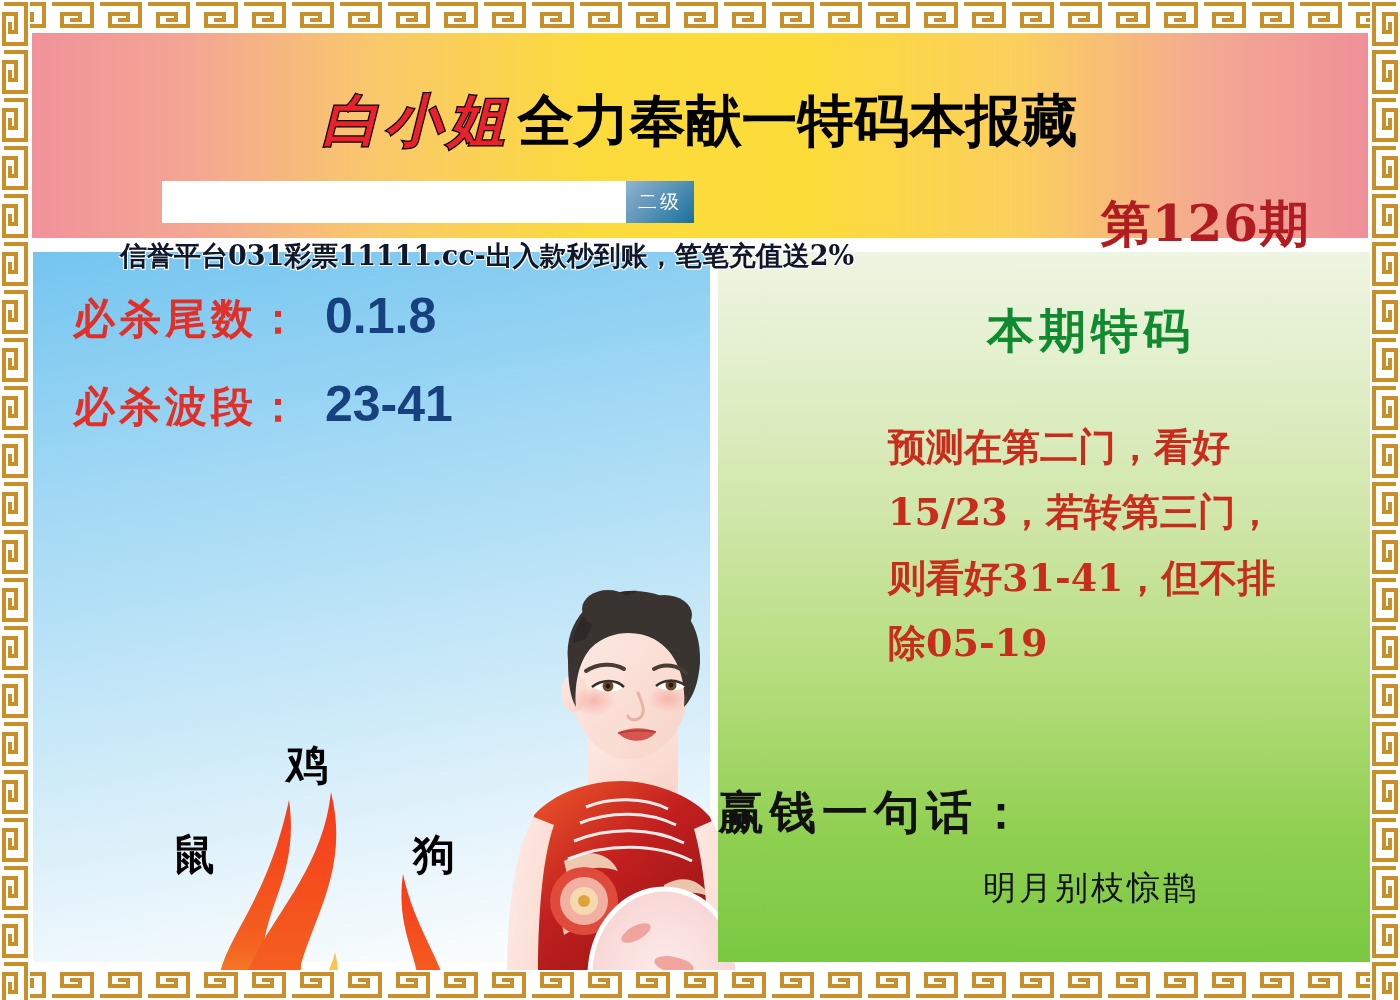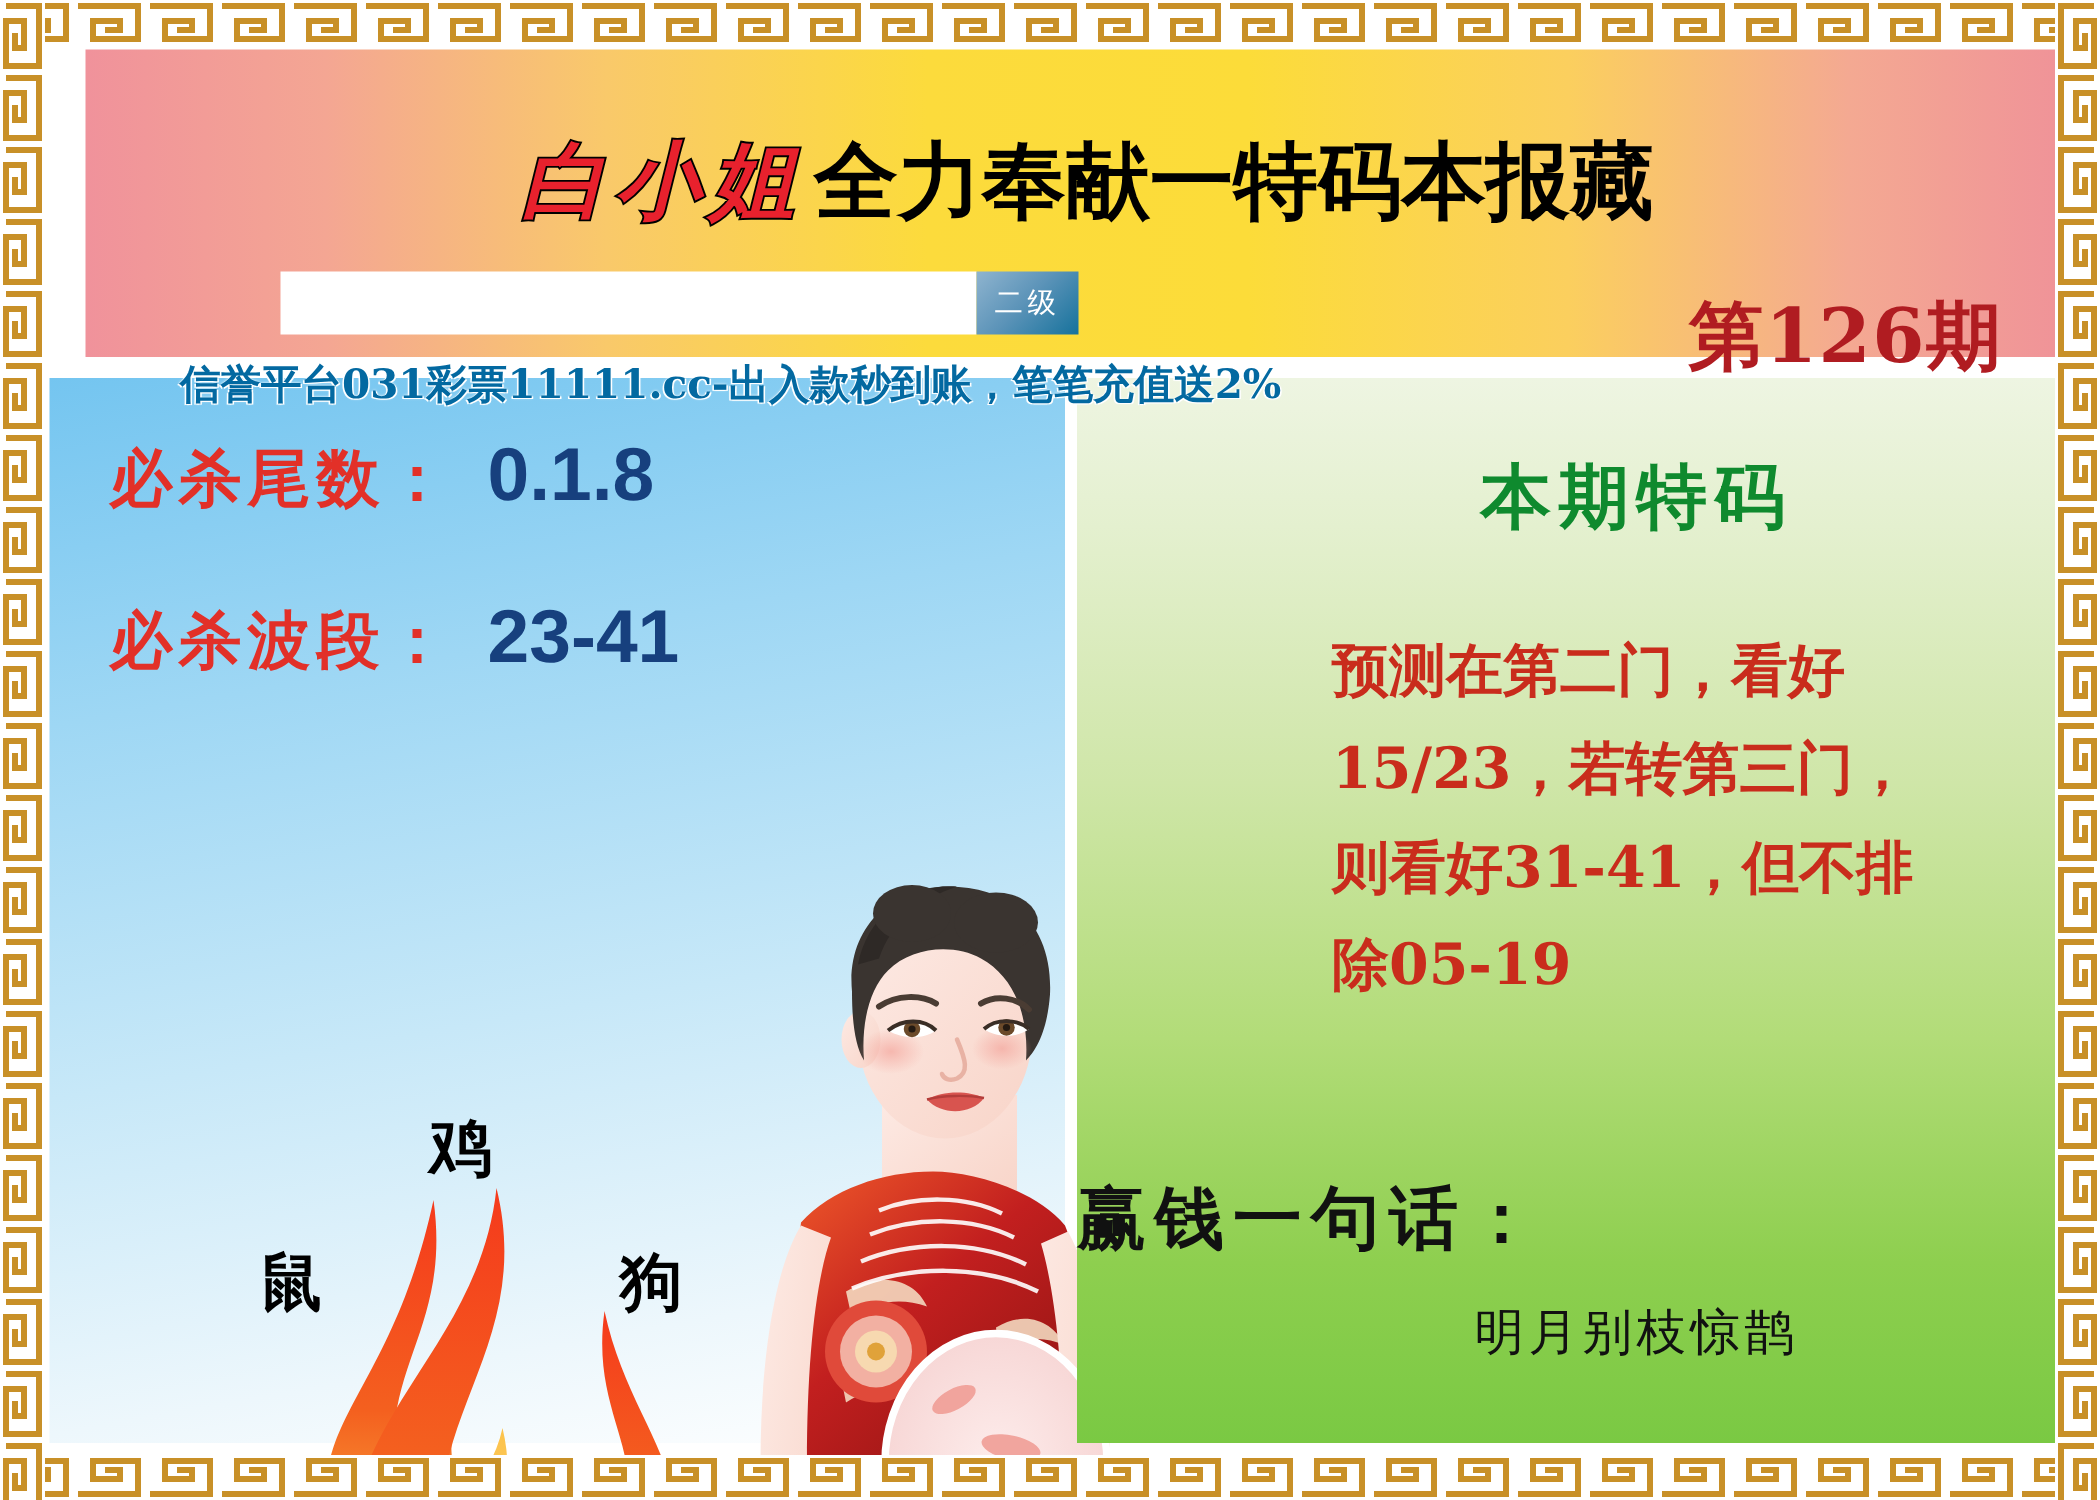--- a/index.html
+++ b/index.html
@@ -19,21 +19,20 @@
 
   
   .header {
     position: absolute; left: 32px; top: 33px;
     width: 1336px; height: 205px;
     background: linear-gradient(90deg,
         #f0929b 0%, #f4a693 12%, #f9c96a 26%,
         #fcdb3c 42%, #fcdc39 58%, #fbcf5e 74%,
         #f4a992 88%, #ef9099 100%);
     z-index: 2;
-    margin-left: 25px;
   }
   .header-title {
     position: absolute; left: 0; top: 60px; width: 100%;
     text-align: center; white-space: nowrap;
     font-size: 56px; font-weight: bold; line-height: 1;
     letter-spacing: 1px;
   }
   .t-red {
     color: #e8212d; font-style: italic;
     font-family: "DejaVu Sans", sans-serif;
@@ -71,38 +70,38 @@
     white-space: nowrap;
   }
 
   
   .promo {
     position: absolute; left: 32px; top: 240px; width: 1336px; height: 36px;
     z-index: 5; white-space: nowrap; overflow: hidden;
   }
   .promo-text {
     position: absolute; left: 88px; top: -2px;
-    font-size: 27px; font-weight: bold; color: #0369a1;
+    font-size: 27px; font-weight: bold; color: #0f172a;
     font-family: "DejaVu Serif", serif;
     text-shadow: 0 0 2px #fff, 1px 1px 0 #fff, -1px 1px 0 #fff;
     letter-spacing: 0px;
   }
 
   
   .panel-left {
     position: absolute; left: 33px; top: 252px;
     width: 677px; height: 710px;
     background: linear-gradient(170deg, #74c5f0 0%, #9ed7f4 28%, #c7e8f8 58%, #edf7fc 85%, #ffffff 100%);
     overflow: visible; z-index: 3;
   }
   .kill-row {
     position: absolute; display: flex; align-items: baseline; white-space: nowrap; justify-content: space-between;
   }
   .kill-1 { left: 40px; top: 35px; }
-  .kill-2 { left: 40px; top: 123px; margin-top: 20px; }
+  .kill-2 { left: 40px; top: 123px; }
   .kill-label {
     font-size: 42px; color: #e23028; font-weight: bold;
     font-family: "DejaVu Sans", sans-serif; letter-spacing: 4px;
   }
   .kill-value {
     font-size: 50px; color: #17407e; font-weight: bold;
     font-family: "Liberation Sans", sans-serif;
     margin-left: 22px; letter-spacing: 0px;
   }
   .zodiac {

